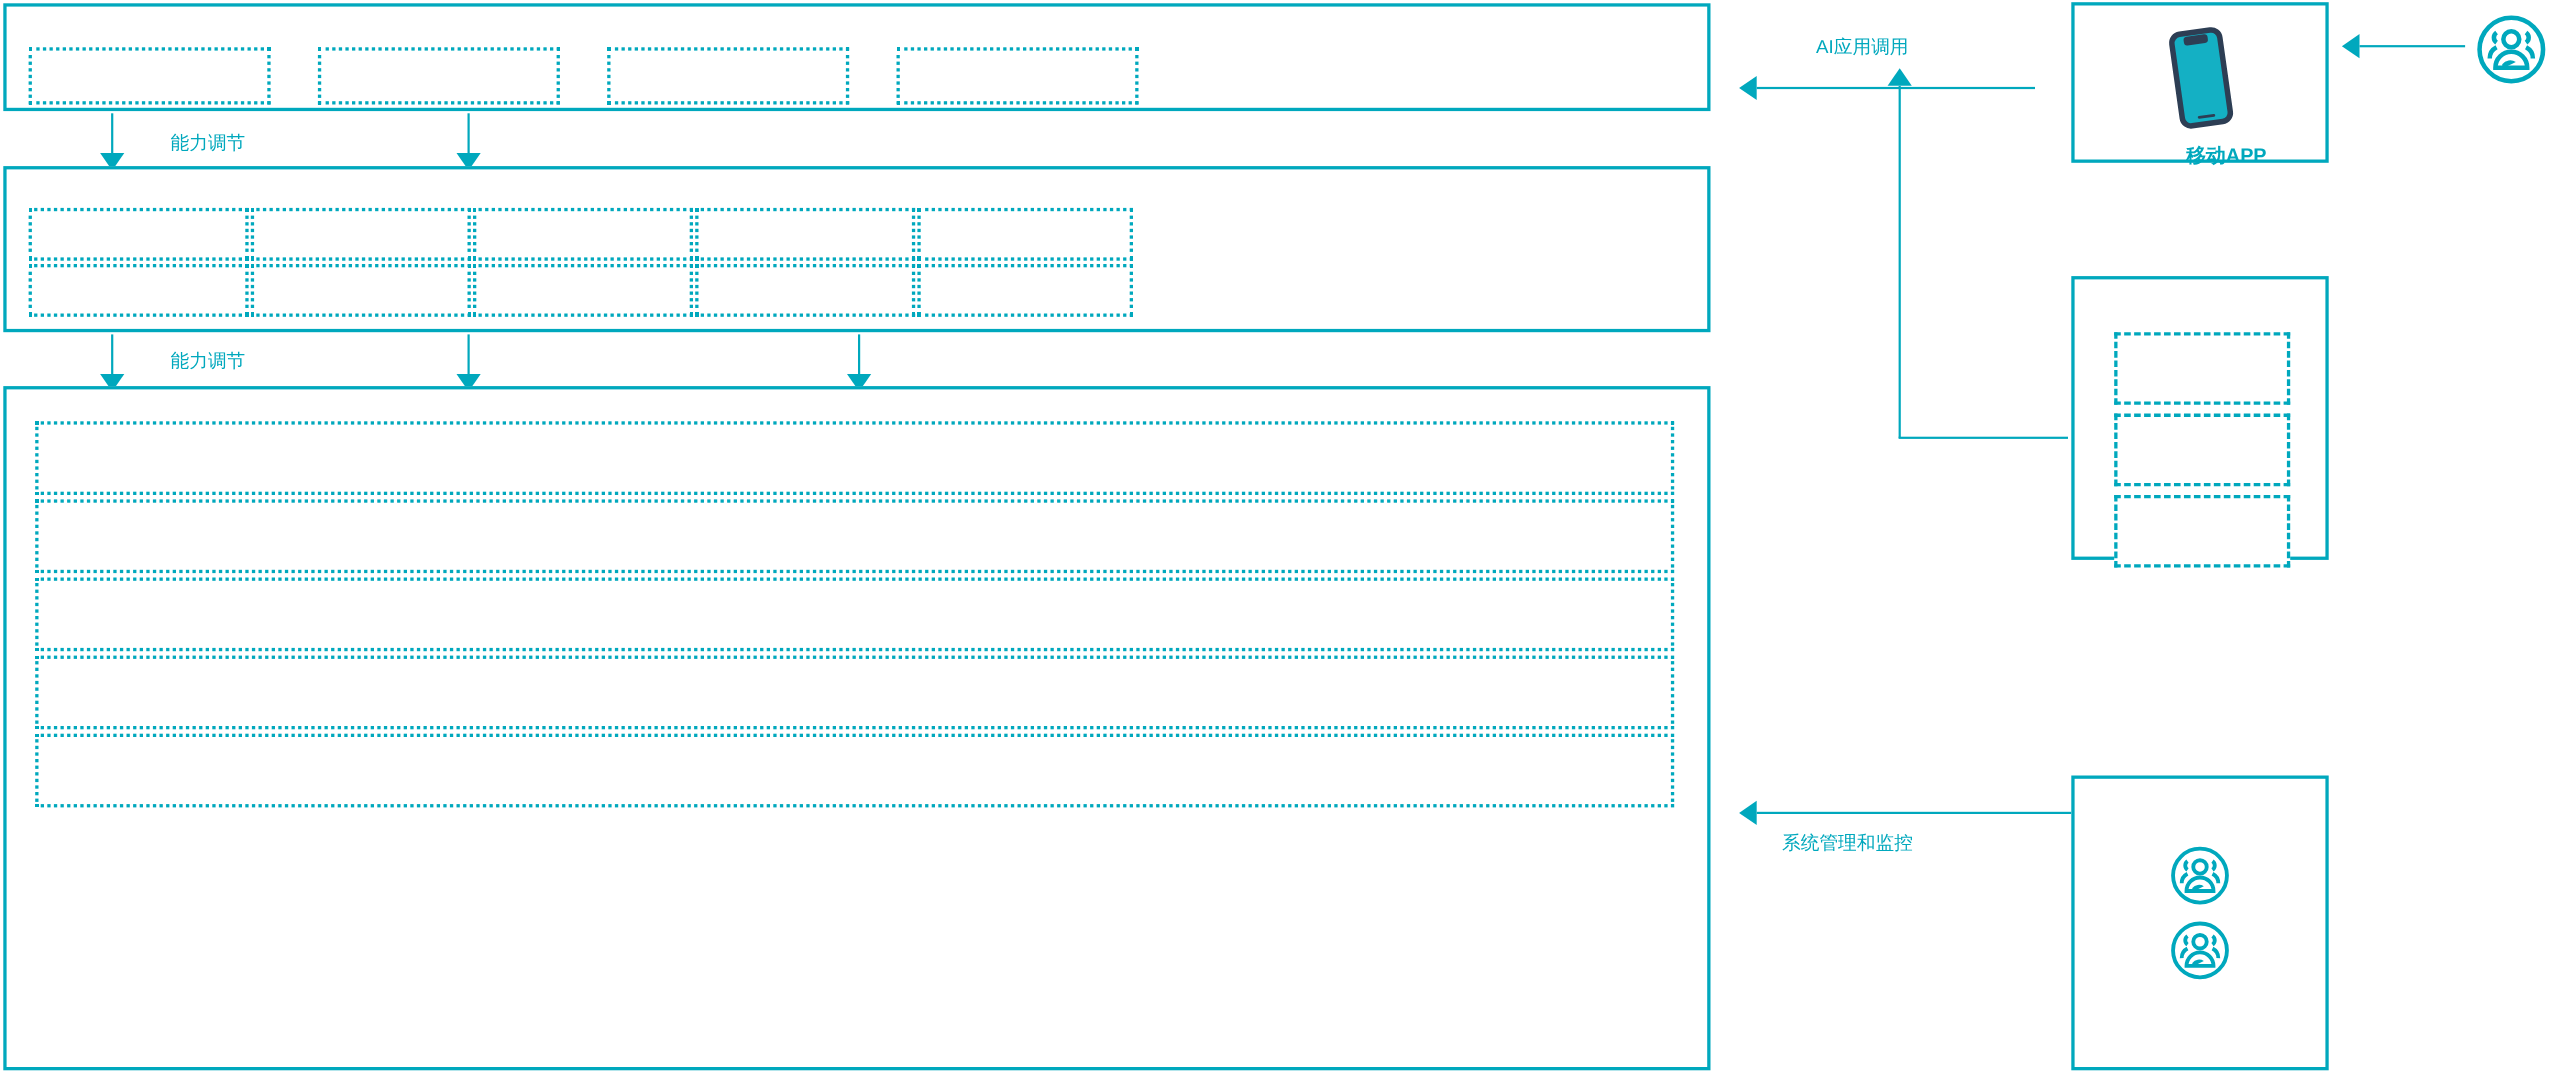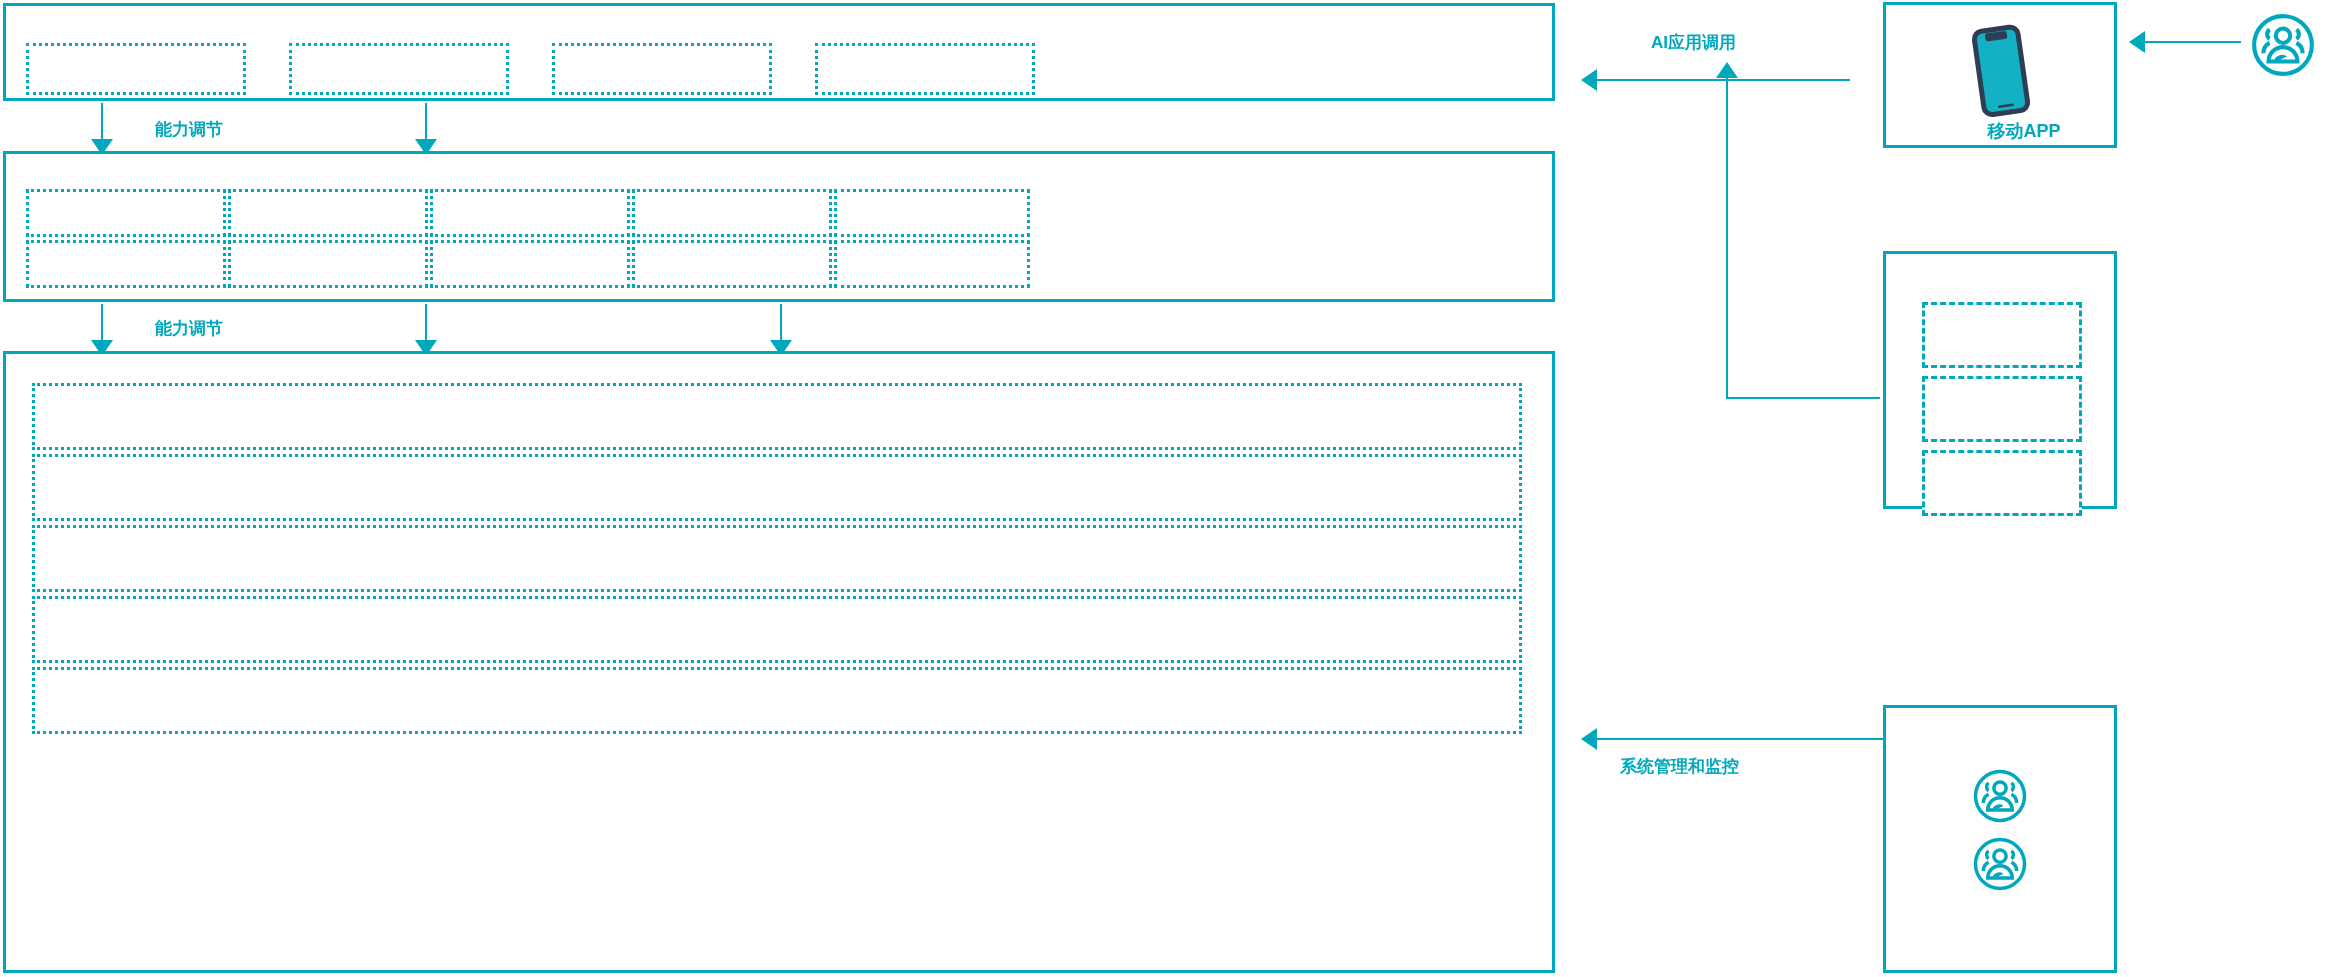--- a/index.html
+++ b/index.html
@@ -45,21 +45,21 @@
     color: #00a8bd;
     font-size: 17px;
     font-weight: bold;
     line-height: 1.35;
     white-space: pre-line;
   }
   .arrow-label {
     position: absolute;
     color: #00a8bd;
     font-size: 17px;
-    font-weight: bold;
+    font-weight: normal;
     white-space: nowrap;
   }
   .vline {
     position: absolute;
     width: 2px;
     background: #00a8bd;
   }
   .hline {
     position: absolute;
     height: 2px;
@@ -200,21 +200,21 @@
   <div class="panel" style="left:1883px; top:2px; width:234px; height:146px;">
     <div style="position:absolute; left:50%; top:16px; transform:translateX(-50%);">
       <svg width="94" height="100" viewBox="0 0 94 100" class="icon-phone">
         <g transform="rotate(-8 47 50)">
           <rect x="26" y="8" width="44" height="84" rx="8" ry="8" fill="#14b0c4" stroke="#2d3e54" stroke-width="5"></rect>
           <path d="M40 11 h16 a3 3 0 0 1 3 3 v2 a3 3 0 0 1 -3 3 h-16 a3 3 0 0 1 -3 -3 v-2 a3 3 0 0 1 3 -3 z" fill="#2d3e54"></path>
           <rect x="40" y="84" width="16" height="2.5" rx="1.2" fill="#2d3e54"></rect>
         </g>
       </svg>
     </div>
-    <div class="panel-title" style="top:114px;margin-left:48px;">移动APP</div>
+    <div class="panel-title" style="top:124px;margin-left:48px;">移动APP</div>
   </div>
 
   <div class="hline" style="left:2145px; top:41px; width:96px;"></div>
   <div class="arrow-left" style="left:2129px; top:31px;"></div>
 
   <div style="position:absolute; left:2250px; top:12px;">
     <svg width="66" height="66" viewBox="0 0 64 64" class="icon-users">
       <circle cx="32" cy="32" r="28" fill="none" stroke="#00a8bd" stroke-width="4"></circle>
       <circle cx="32" cy="23" r="7" fill="none" stroke="#00a8bd" stroke-width="4"></circle>
       <path d="M18 48 a14 14 0 0 1 28 0 z" fill="none" stroke="#00a8bd" stroke-width="4"></path>

